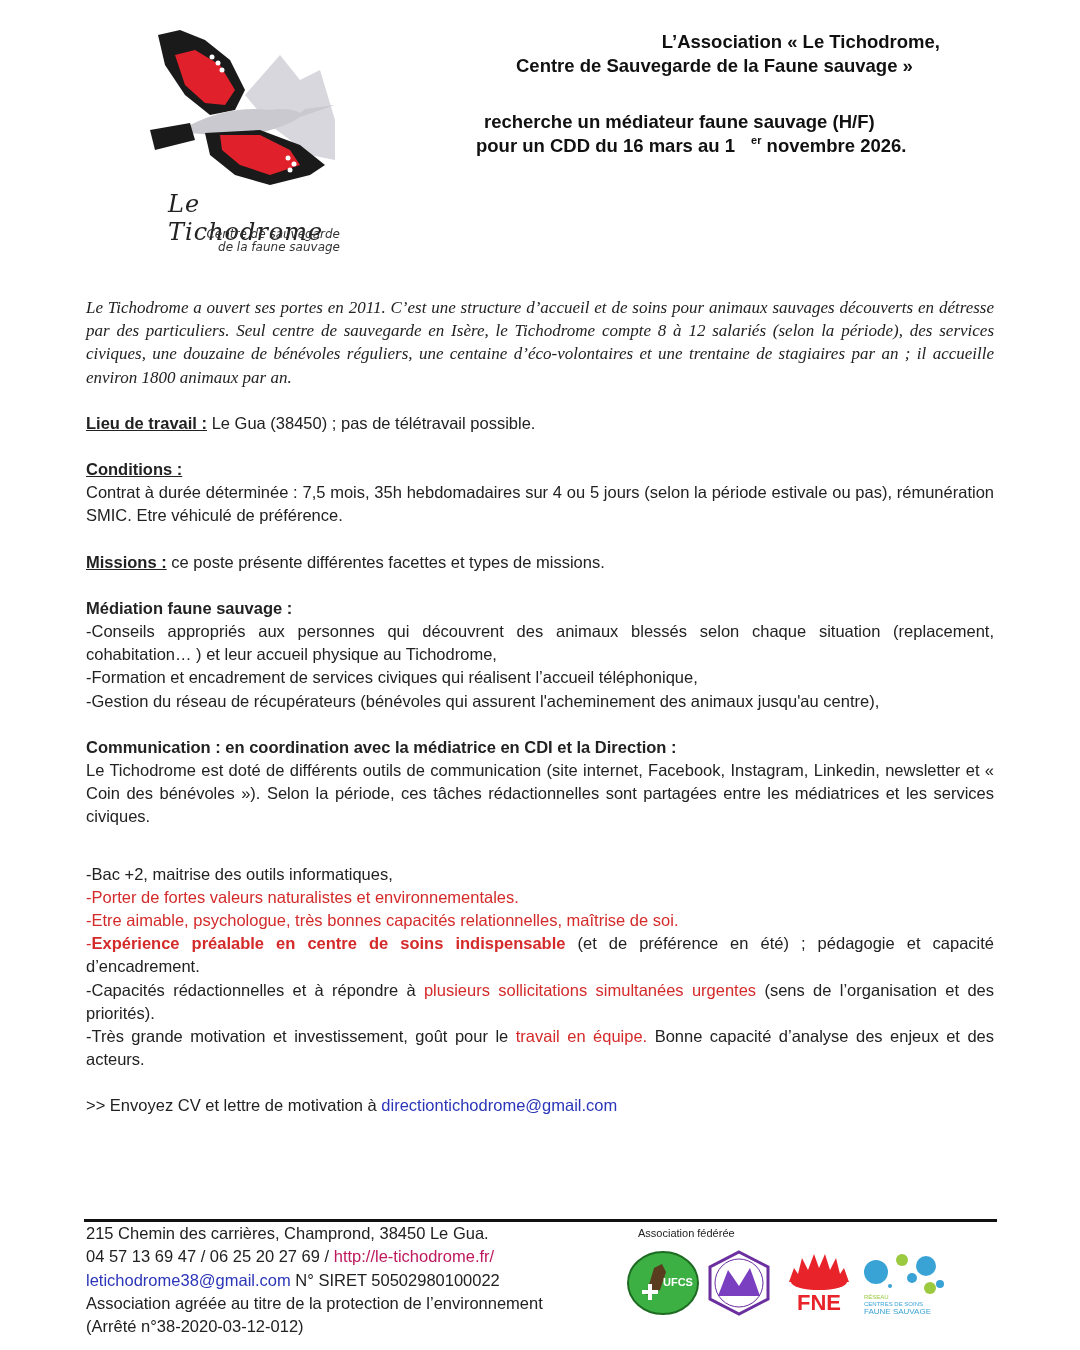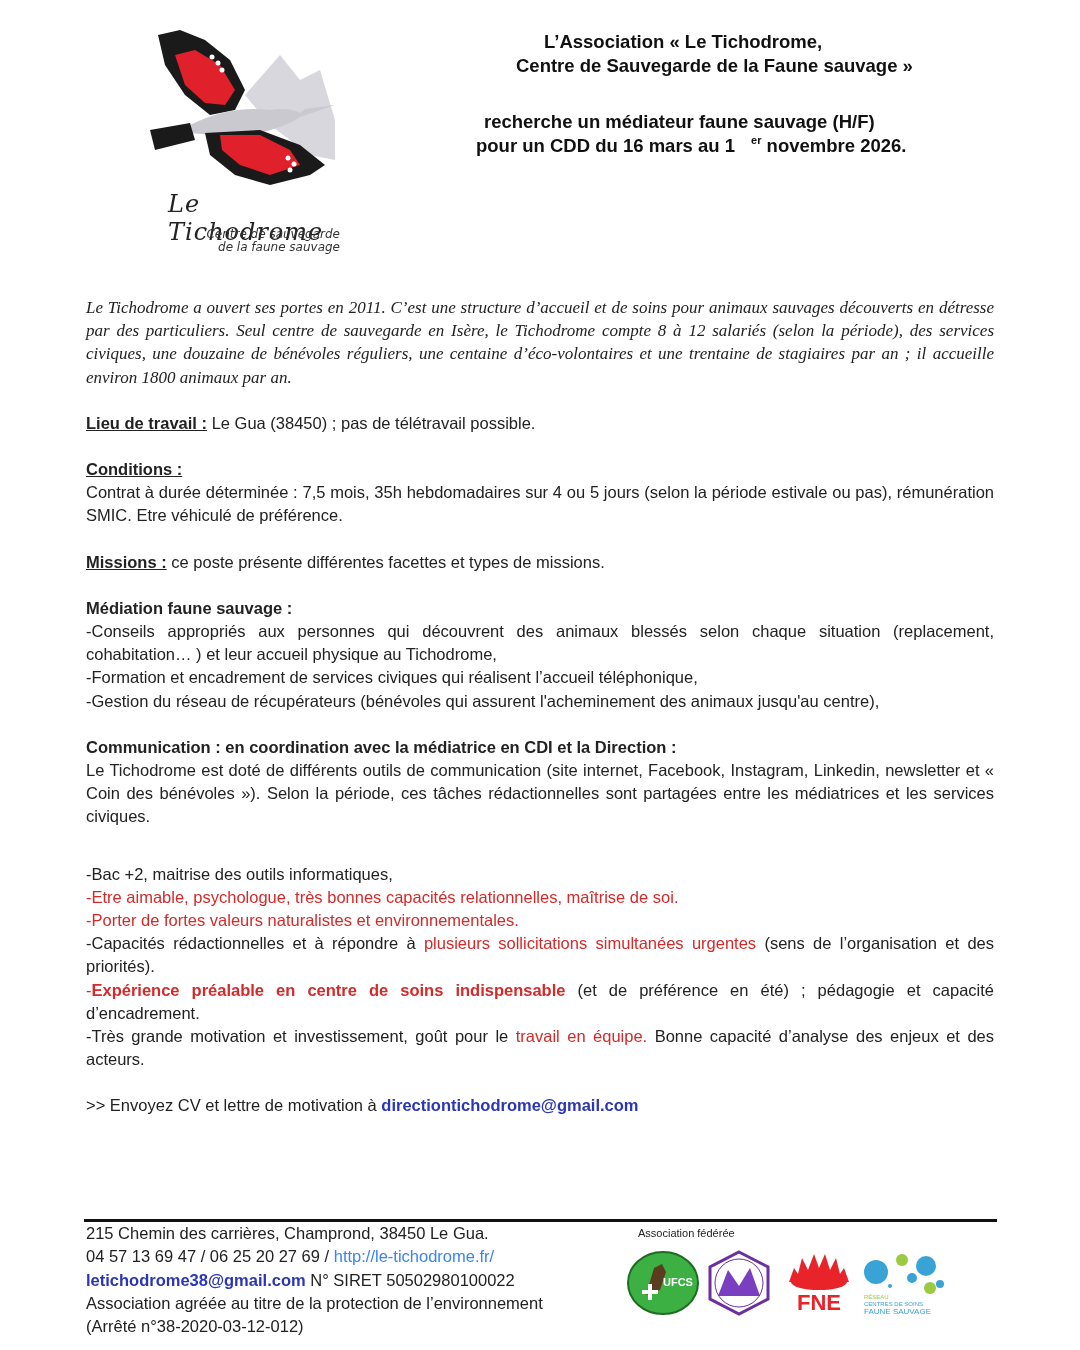--- a/index.html
+++ b/index.html
@@ -11,39 +11,39 @@
   .logo { position: absolute; left: 150px; top: 25px; width: 200px; height: 235px; }
   .logo svg { display: block; }
   .logo-script { position: absolute; left: 18px; top: 165px; font-family: "DejaVu Serif", serif;
                  font-style: italic; font-size: 24px; color: #222; letter-spacing: 1px; }
   .logo-sub { position: absolute; left: 0; width: 190px; top: 203px; text-align: right;
               font-family: "DejaVu Sans", sans-serif; font-style: italic; font-size: 12px;
               line-height: 13px; color: #333; }
   .title-block { position: absolute; left: 470px; top: 30px; width: 470px;
                  font-weight: bold; font-size: 18.5px; line-height: 23.5px; color: #111; }
   .title-block div { white-space: nowrap; }
-  .t1 { padding-left: 74px; }
+  .t1 { padding-left: 74px; text-align: right; }
   .t2 { padding-left: 46px; }
   .t3 { padding-left: 14px; margin-top: 33px; }
   .t4 { padding-left: 6px; }
   sup { font-size: 11px; line-height: 0; margin-left: 16px; }
 
   
   .body { position: absolute; left: 86px; top: 296px; width: 908px;
           font-size: 16.5px; line-height: 23.2px; color: #222; }
   .intro { font-style: italic; text-align: justify; font-family: "Liberation Serif", serif; font-size: 17px; }
   .just { text-align: justify; }
   .label { font-weight: bold; text-decoration: underline; }
   .heading { font-weight: bold; }
   .gap { height: 23px; }
   .gap2 { height: 34px; }
   .red { color: #d42a2a; }
   .redb { color: #d42a2a; font-weight: bold; }
-  .link { color: #2a35b8; font-weight: bold; }
-  .link-red { color: #3b82f6; }
+  .link { color: #2a35b8; }
+  .link-red { color: #be185d; }
   p { margin: 0; }
 
   
   .rule { position: absolute; left: 84px; top: 1219px; width: 913px; height: 3px; background: #111; }
   .footer-left { position: absolute; left: 86px; top: 1222px; width: 540px;
                  font-size: 16.5px; line-height: 23.3px; color: #222; }
   .footer-right { position: absolute; left: 638px; top: 1222px; width: 330px; }
   .fed-label { font-size: 11px; line-height: 23px; color: #222; }
   .logos { position: absolute; left: -12px; top: 28px; width: 330px; height: 70px; }
   .lg { position: absolute; top: 0; }
@@ -109,24 +109,24 @@
     <p class="just">-Conseils appropriés aux personnes qui découvrent des animaux blessés selon chaque situation (replacement, cohabitation… ) et leur accueil physique au Tichodrome,</p>
     <p>-Formation et encadrement de services civiques qui réalisent l’accueil téléphonique,</p>
     <p>-Gestion du réseau de récupérateurs (bénévoles qui assurent l'acheminement des animaux jusqu'au centre),</p>
     <div class="gap"></div>
 
     <p class="heading">Communication : en coordination avec la médiatrice en CDI et la Direction :</p>
     <p class="just">Le Tichodrome est doté de différents outils de communication (site internet, Facebook, Instagram, Linkedin, newsletter et « Coin des bénévoles »). Selon la période, ces tâches rédactionnelles sont partagées entre les médiatrices et les services civiques.</p>
     <div class="gap2"></div>
 
     <p>-Bac +2, maitrise des outils informatiques,</p>
+    <p class="red">-Porter de fortes valeurs naturalistes et environnementales.</p>
     <p class="red">-Etre aimable, psychologue, très bonnes capacités relationnelles, maîtrise de soi.</p>
-    <p class="red">-Porter de fortes valeurs naturalistes et environnementales.</p>
+    <p class="just"><span class="red">-</span><span class="redb">Expérience préalable en centre de soins indispensable</span><span> (et de préférence en été) ; pédagogie et capacité d’encadrement.</span></p>
     <p class="just"><span>-Capacités rédactionnelles et à répondre à </span><span class="red">plusieurs sollicitations simultanées urgentes</span><span> (sens de l’organisation et des priorités).</span></p>
-    <p class="just"><span class="red">-</span><span class="redb">Expérience préalable en centre de soins indispensable</span><span> (et de préférence en été) ; pédagogie et capacité d’encadrement.</span></p>
     <p class="just"><span>-Très grande motivation et investissement, goût pour le </span><span class="red">travail en équipe.</span><span> Bonne capacité d’analyse des enjeux et des acteurs.</span></p>
     <div class="gap"></div>
 
     <p><span>&gt;&gt; Envoyez CV et lettre de motivation à </span><a class="link" style="text-decoration:none">directiontichodrome@gmail.com</a></p>
   </div>
 
   <div class="rule"></div>
   <div class="footer-left">
     <div>215 Chemin des carrières, Champrond, 38450 Le Gua.</div>
     <div><span>04 57 13 69 47 / 06 25 20 27 69 / </span><a class="link-red" style="text-decoration:none">http://le-tichodrome.fr/</a></div>

